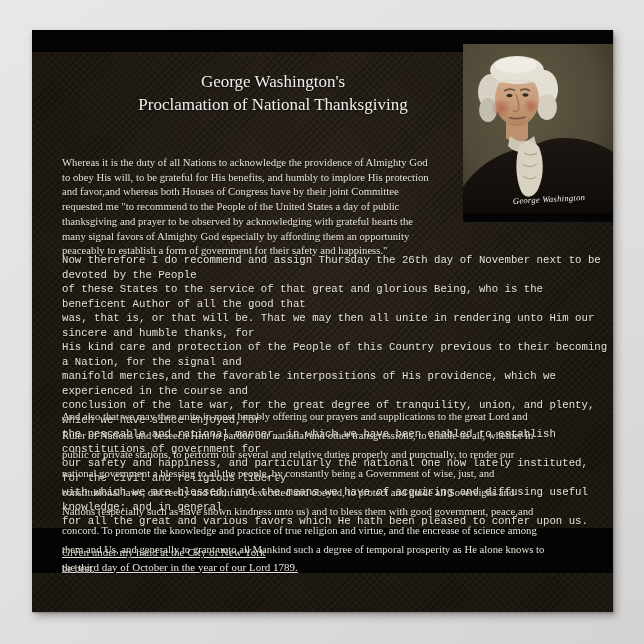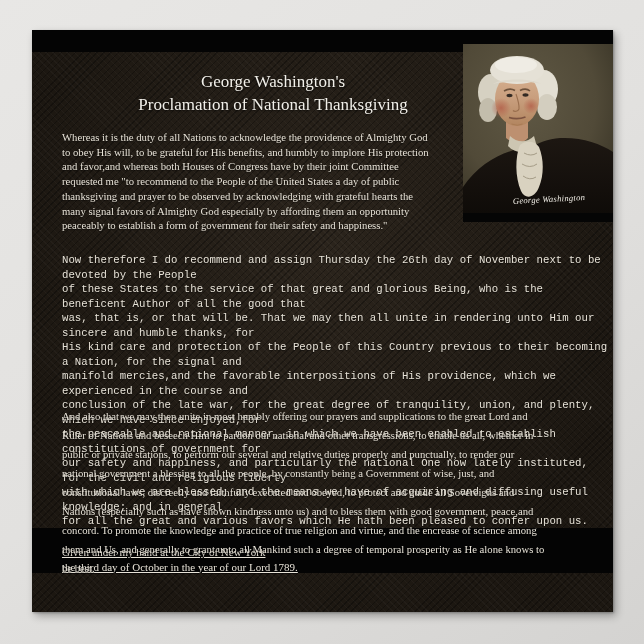--- a/index.html
+++ b/index.html
@@ -38,21 +38,21 @@
     text-shadow:0 1px 2px rgba(0,0,0,0.7);
     z-index:2;
   }
 
   .para {
     position:absolute; left:30px; width:548px;
     white-space:pre-line; color:#e7e2d7;
     font-size:10.7px; text-shadow:0 1px 1px rgba(0,0,0,0.55);
     z-index:2;
   }
-  .p1 { top:100px; width:420px; line-height:14.7px; }
+  .p1 { top:125px; width:420px; line-height:14.7px; }
   .p2 { top:223px; line-height:14.5px;font-family:Liberation Mono, monospace; }
   .p3 { top:377px; line-height:19px; }
 
   .closing {
     position:absolute; left:30px; top:17px;
     white-space:pre-line; color:#e7e2d7;
     font-size:11px; line-height:14.5px;
     text-shadow:0 1px 1px rgba(0,0,0,0.55);
     text-decoration:underline;
   }

